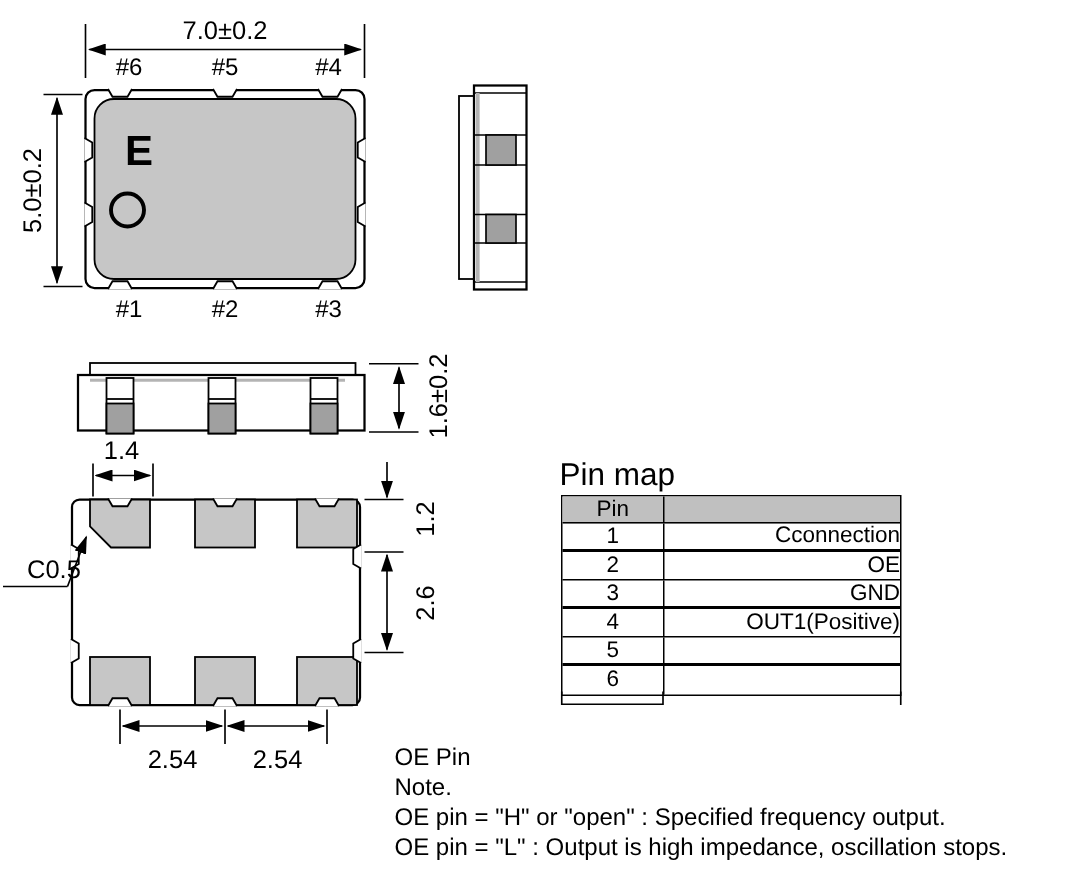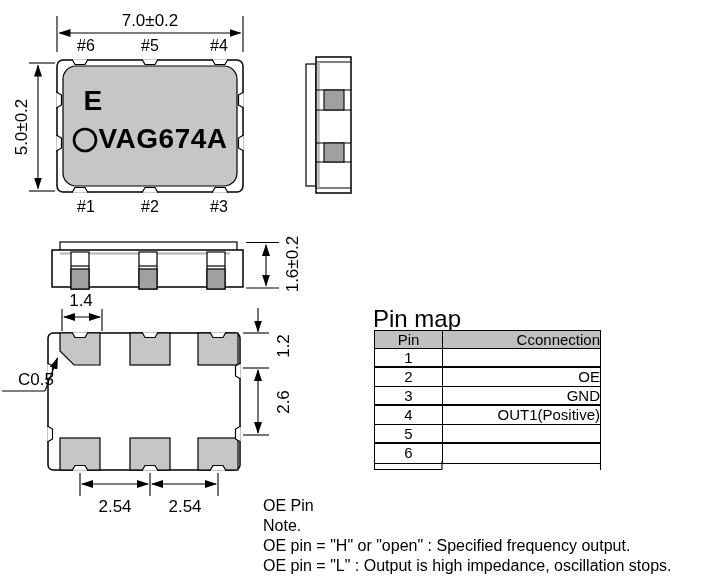--- a/index.html
+++ b/index.html
@@ -10,21 +10,21 @@
 
   .c  { position:absolute; transform:translate(-50%,-50%); white-space:nowrap; }
   .v  { position:absolute; transform:translate(-50%,-50%) rotate(-90deg); white-space:nowrap; }
   .tl { position:absolute; white-space:nowrap; }
 
   .dim   { font-size:17px; }
   .pinlb { font-size:16px; }
   .mark1 { font-size:28px; font-weight:bold; letter-spacing:0.5px; }
 
   
-  .pm-title { font-size:24px; }
+  .pm-title { font-size:21px; }
   .pinmap { position:absolute; left:374px; top:330px; width:227px;
             border:1.5px solid #000; font-size:15px; }
   .pm-row { display:flex; height:19px; line-height:18px; border-bottom:1px solid #000; }
   .pm-row.header { height:18px; line-height:17px; border-bottom:1.5px solid #000; }
   .pm-row.thick { border-bottom:2.5px solid #000; }
   .pm-row:last-child { border-bottom:none; }
   .cell-pin  { width:68px; border-right:1.2px solid #000; text-align:center; }
   .cell-conn { flex:1; text-align:right; }
 
   
@@ -164,35 +164,34 @@
   <span class="v dim" style="left:22px;  top:127px;">5.0±0.2</span>
 
   <span class="c pinlb" style="left:86px;  top:46px;">#6</span>
   <span class="c pinlb" style="left:150px; top:46px;">#5</span>
   <span class="c pinlb" style="left:219px; top:46px;">#4</span>
   <span class="c pinlb" style="left:86px;  top:207px;">#1</span>
   <span class="c pinlb" style="left:150px; top:207px;">#2</span>
   <span class="c pinlb" style="left:219px; top:207px;">#3</span>
 
   <span class="c mark1" style="left:93px;  top:101px;">E</span>
-  <span class="c mark1" style="left:163px; top:139px;">VAG674A</span>
 
   <span class="v dim" style="left:293px; top:264px;">1.6±0.2</span>
 
   <span class="c dim" style="left:81px;  top:301px;">1.4</span>
   <span class="tl dim" style="left:18px; top:370px;">C0.5</span>
   <span class="v dim" style="left:284px; top:346px;">1.2</span>
   <span class="v dim" style="left:284px; top:402px;">2.6</span>
   <span class="c dim" style="left:115px; top:507px;">2.54</span>
   <span class="c dim" style="left:185px; top:507px;">2.54</span>
 
   <span class="tl pm-title" style="left:373px; top:305px;">Pin map</span>
 
   <div class="pinmap">
-    <div class="pm-row header" style="background:#c0c0c0;">
+    <div class="pm-row header" style="background:#c0c0c0;flex-direction:column;">
       <div class="cell-pin">Pin</div>
       <div class="cell-conn">Cconnection</div>
     </div>
     <div class="pm-row thick">
       <div class="cell-pin">1</div>
     </div>
     <div class="pm-row">
       <div class="cell-pin">2</div>
       <div class="cell-conn">OE</div>
     </div>

